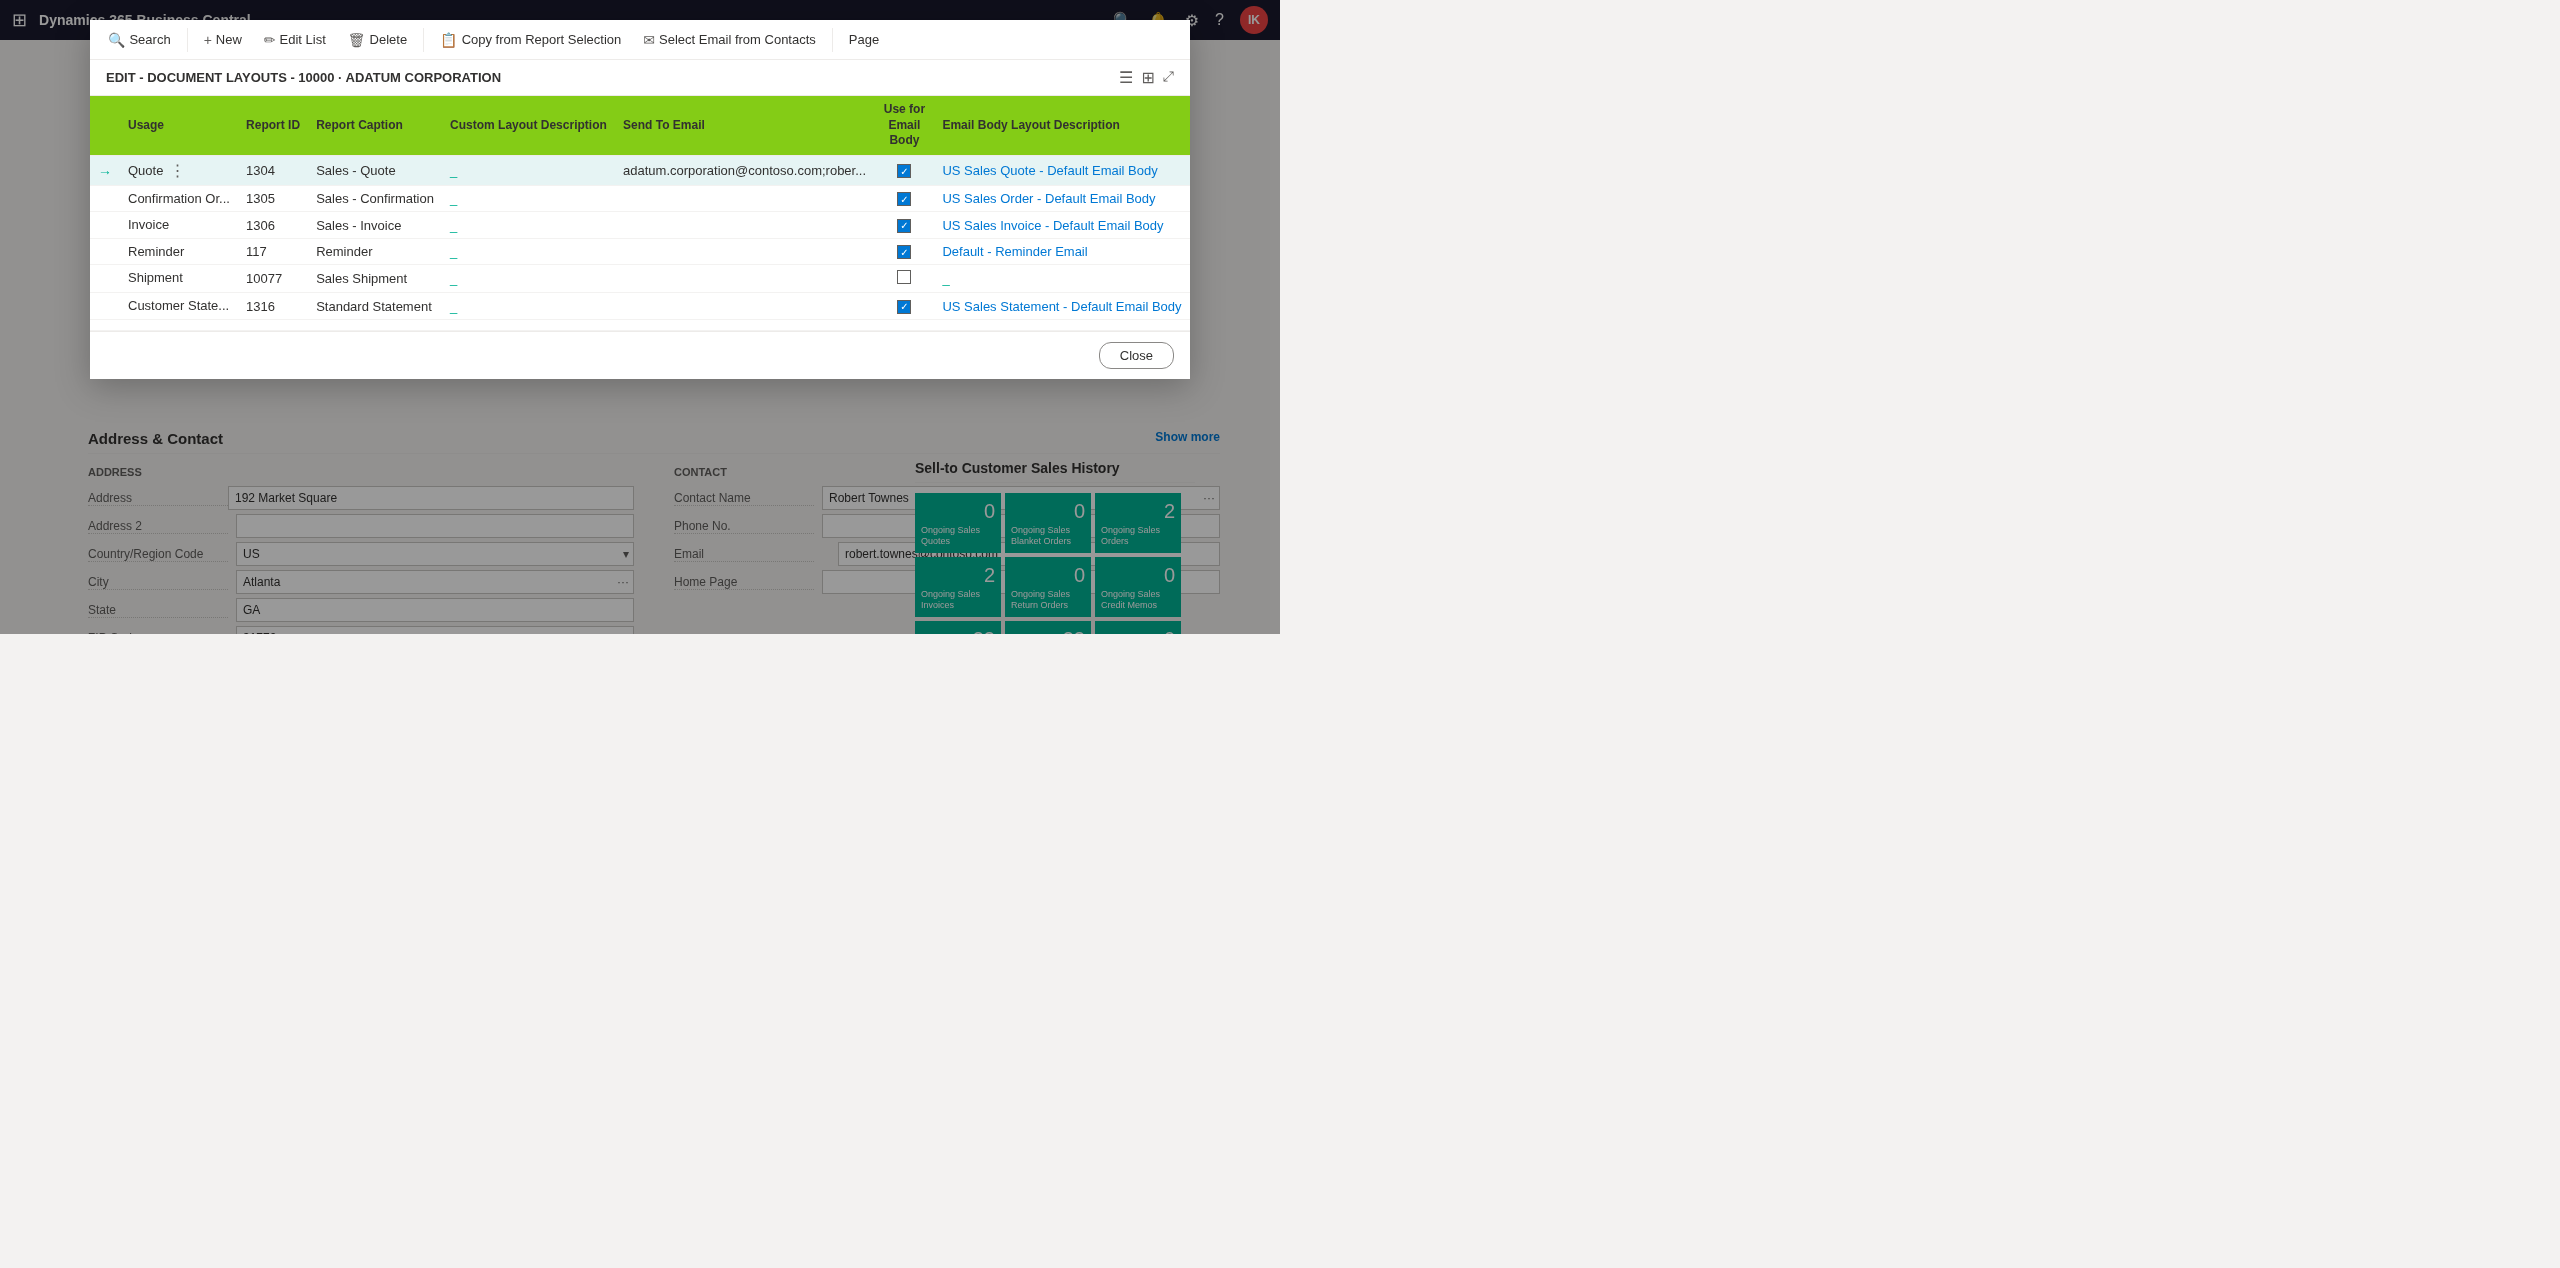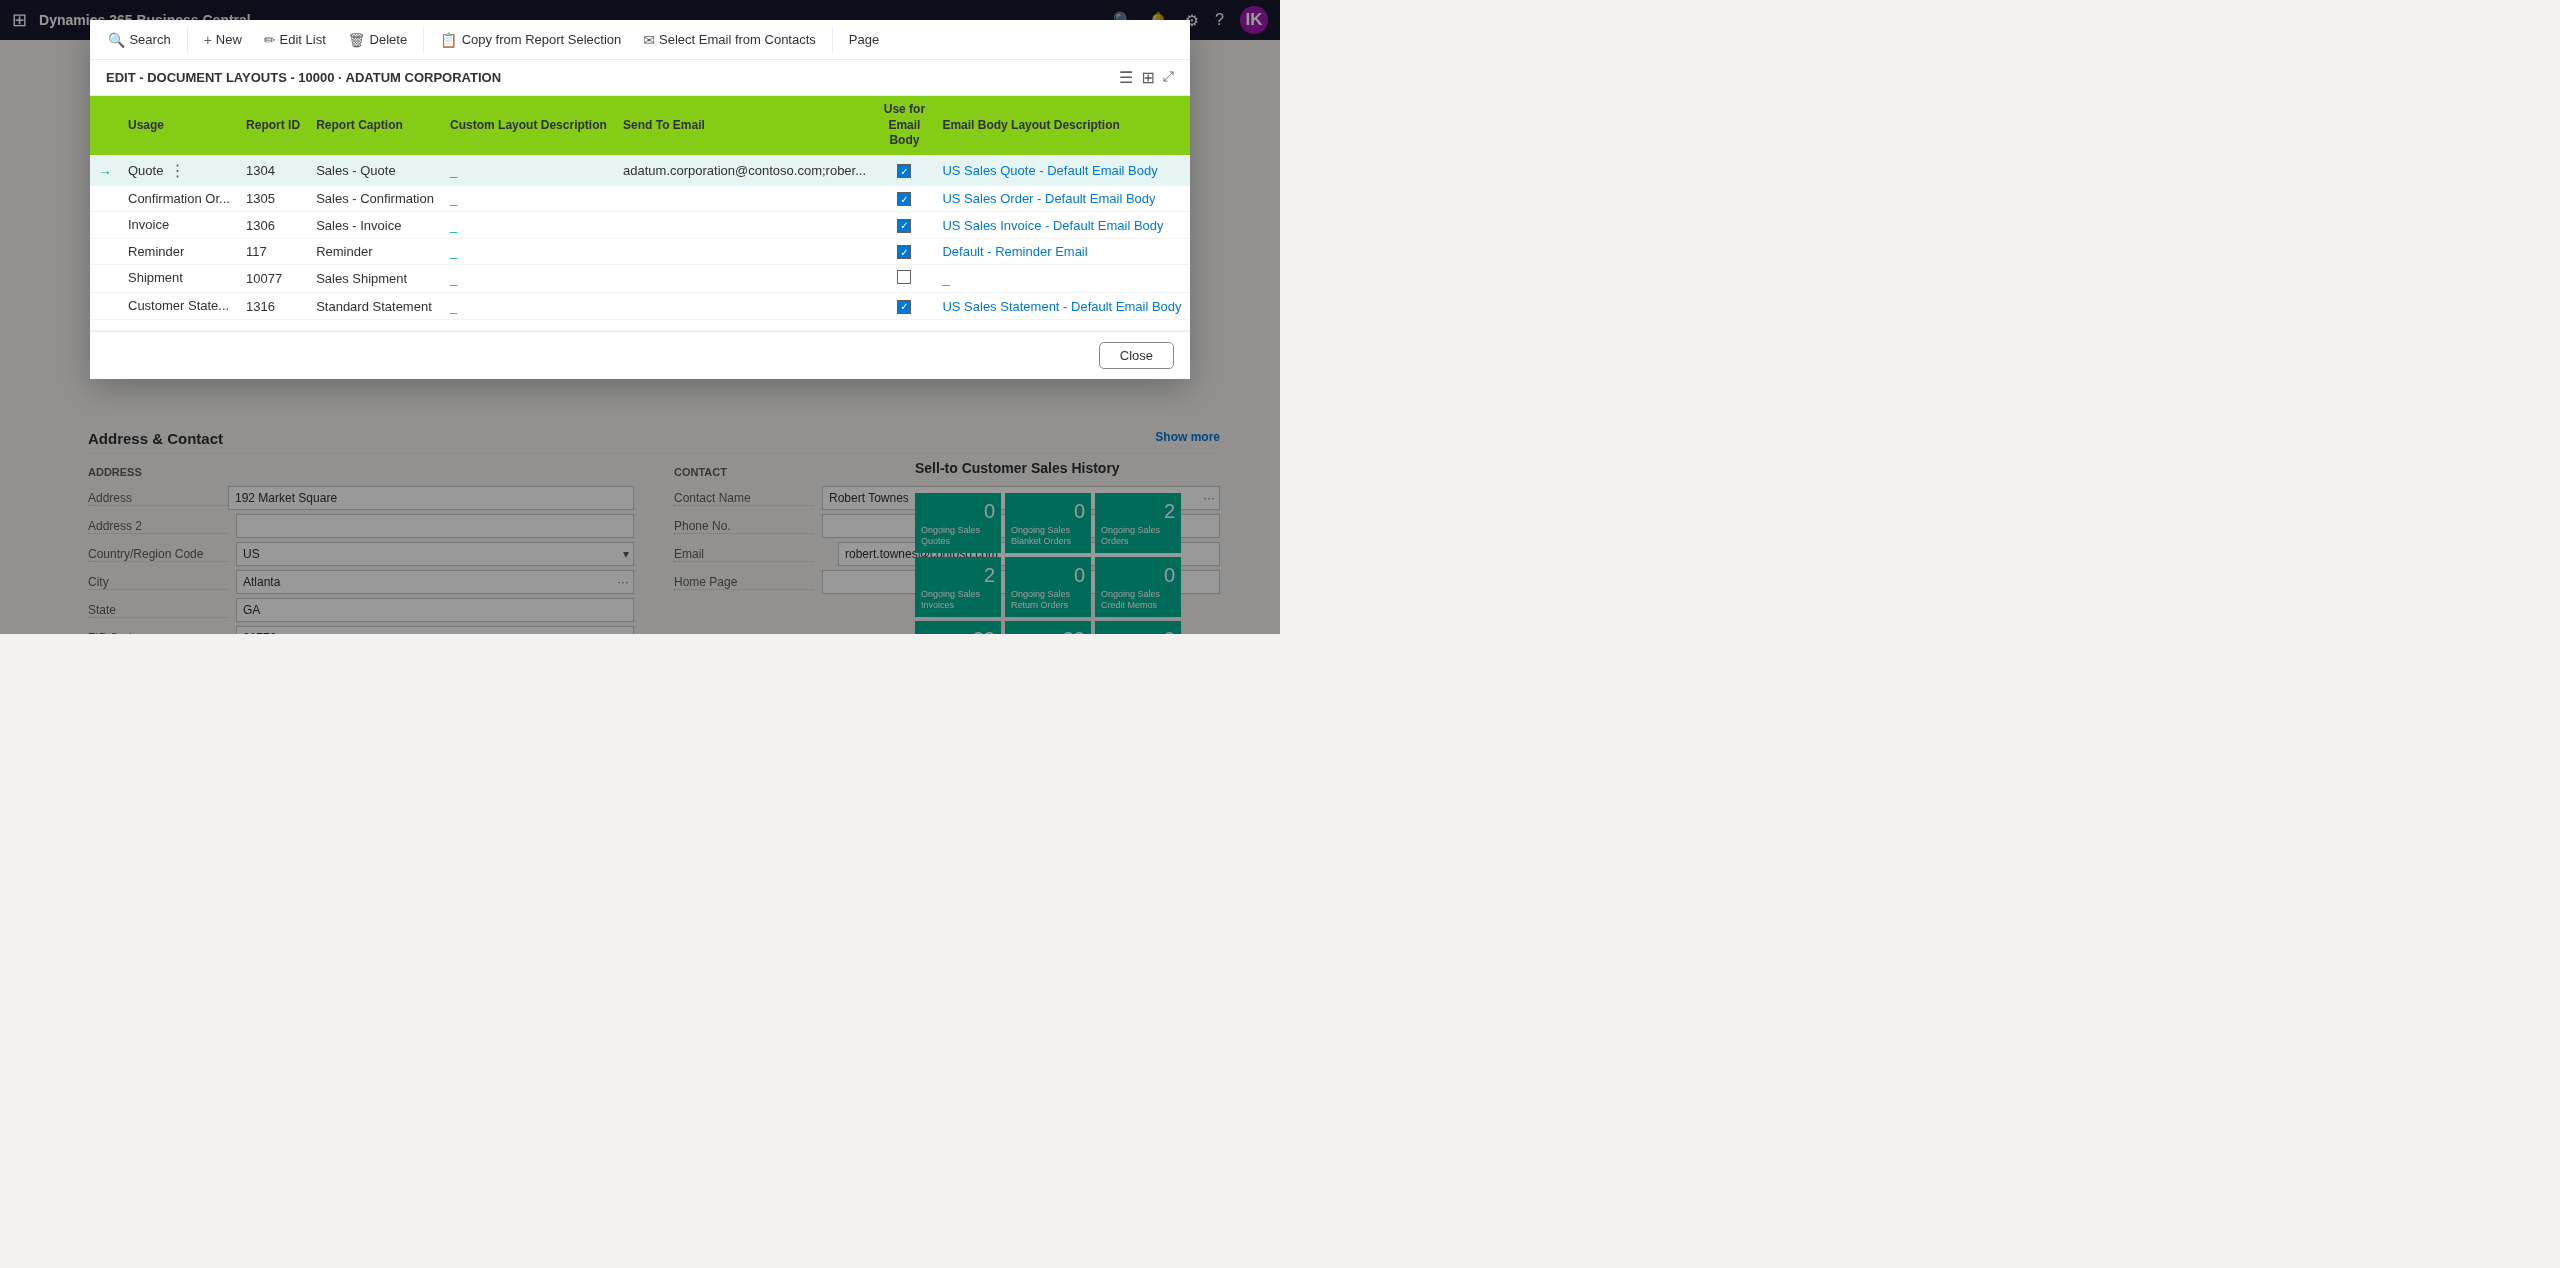--- a/index.html
+++ b/index.html
@@ -38,26 +38,26 @@
       align-items: center;
       gap: 16px;
       color: white;
       font-size: 16px;
     }
     .top-nav-icons span { cursor: pointer; }
     .avatar {
       width: 28px;
       height: 28px;
       border-radius: 50%;
-      background: #a21caf;
+      background: #ef4444;
       color: white;
       display: flex;
       align-items: center;
       justify-content: center;
-      font-size: 17px;
+      font-size: 12px;
       font-weight: 600;
     }
 
     
     .bg-content {
       position: absolute;
       top: 40px;
       left: 0;
       right: 0;
       bottom: 0;
@@ -326,21 +326,21 @@
       justify-content: flex-end;
       background: white;
     }
     .btn-close {
       padding: 5px 20px;
       border: 1px solid #8a8886;
       background: white;
       cursor: pointer;
       font-size: 13px;
       color: #323130;
-      border-radius: 5px;
+      border-radius: 12px;
     }
 
     
     .th-multiline {
       display: flex;
       flex-direction: column;
       line-height: 1.3;
     }
   </style>
 </head>

